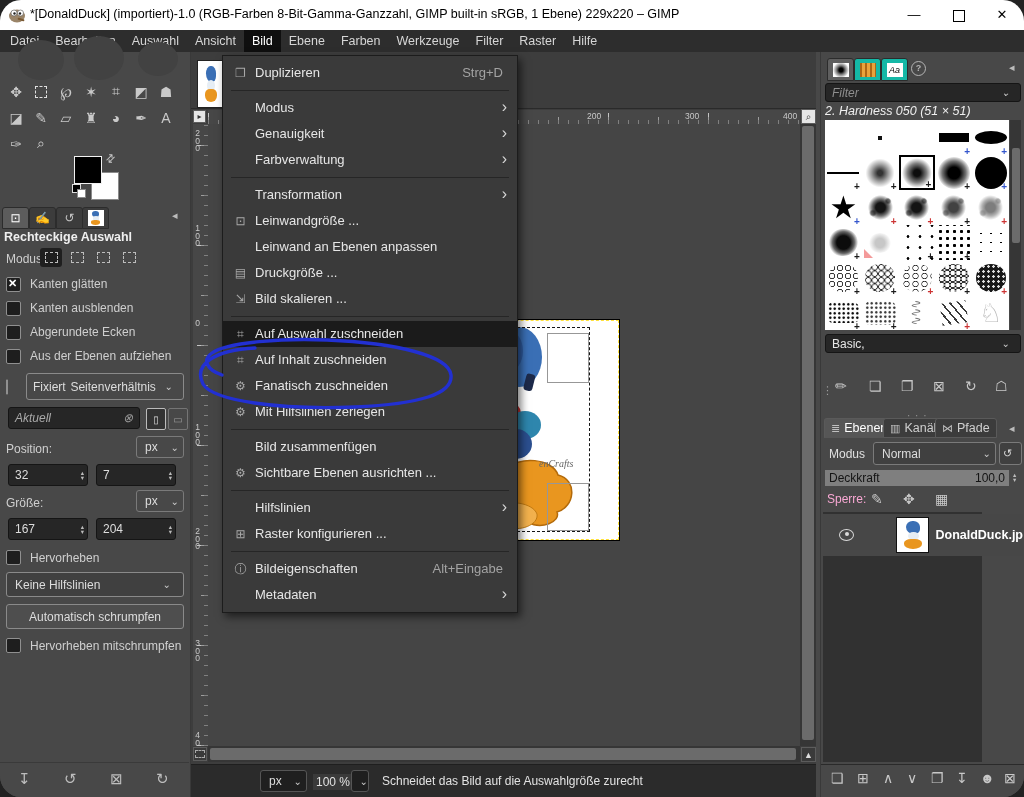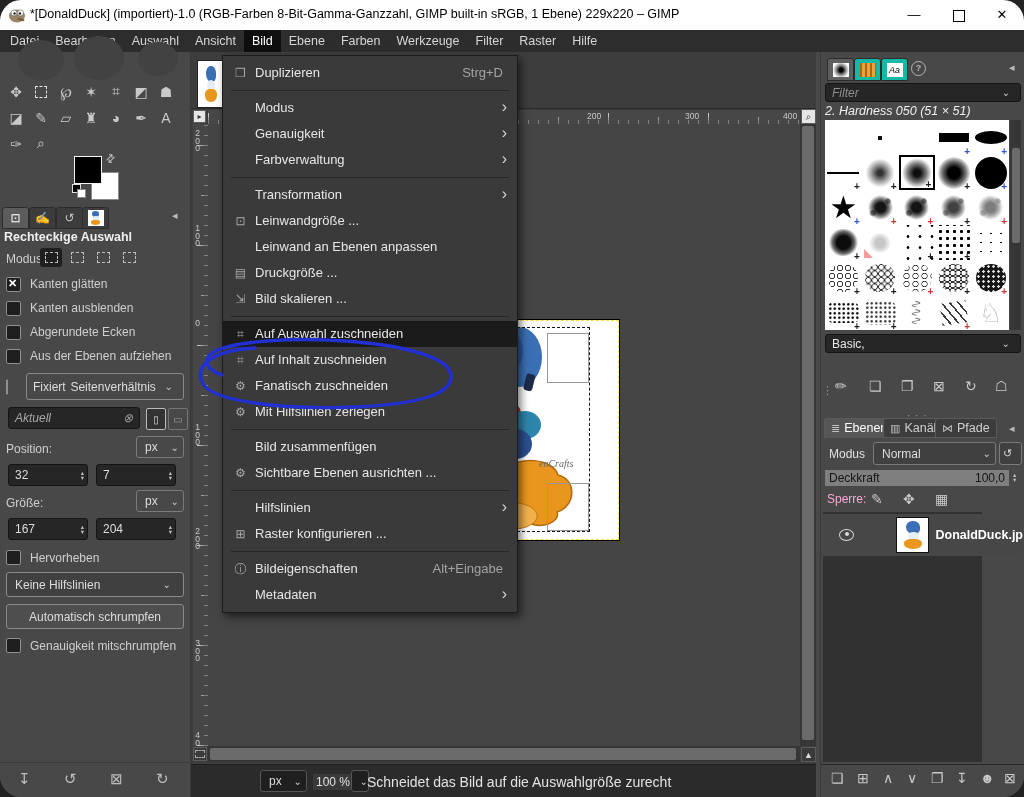--- a/index.html
+++ b/index.html
@@ -378,21 +378,21 @@
     </div>
     <div class="grpbox abs" style="left:6px;top:520px;width:178px;height:25px;padding:0 8px;background:#404040">
       <span>Keine Hilfslinien</span>
       <span class="caret">⌄</span>
     </div>
     <div class="grpbox abs" style="left:6px;top:552px;width:178px;height:25px;justify-content:center;background:#4e4e4e">
       <span>Automatisch schrumpfen</span>
     </div>
     <div class="cbrow abs" style="left:6px;top:586px">
       <span class="cb"></span>
-      <span>Genauigkeit mitschrumpfen</span>
+      <span>Hervorheben mitschrumpfen</span>
     </div>
 
     
     <div class="abs" style="left:0;top:710px;width:189px;border-top:1px solid #3a3a3a"></div>
     <div id="lfooter">
       <span class="footer-ic" style="left: 18px; top: 718px;"><span>↧</span></span>
         <span class="footer-ic" style="left: 64px; top: 718px;"><span>↺</span></span>
         <span class="footer-ic" style="left: 110px; top: 718px;"><span>⊠</span></span>
         <span class="footer-ic" style="left: 156px; top: 718px;"><span>↻</span></span>
     </div>
@@ -458,21 +458,21 @@
 
     <div class="abs statusbar" style="left:0;top:712px;width:625px;height:33px">
       <div class="pxbtn abs" style="left:69px;top:5px;width:47px;height:22px;background:#1f1f1f;border-color:#555">
         <span>px</span>
         <span class="caret">⌄</span>
       </div>
       <span class="abs" style="left:122px;top:9px;background:#3a3a3a;padding:1px 3px">100 %</span>
       <div class="pxbtn abs" style="left:160px;top:5px;width:18px;height:22px;background:#1f1f1f;border-color:#555;padding-left:2px">
         <span class="caret" style="padding:0">⌄</span>
       </div>
-      <span class="abs" style="left:176px;top:9px;font-size:14px;white-space:nowrap">Schneidet das Bild auf die Auswahlgröße zurecht</span>
+      <span class="abs" style="left:191px;top:9px;font-size:12px;white-space:nowrap">Schneidet das Bild auf die Auswahlgröße zurecht</span>
     </div>
   </div>
 
   <div class="abs rightpanel">
     <span class="abs" style="left:1px;top:336px;color:#9f9f9f;font-size:11px;line-height:5px">⋮</span>
 
     <span class="rtab active" style="left:6px;top:6px">
         <i class="brush-tab-ic"></i>
       </span>
     <span class="rtab" style="left:33px;top:6px">

